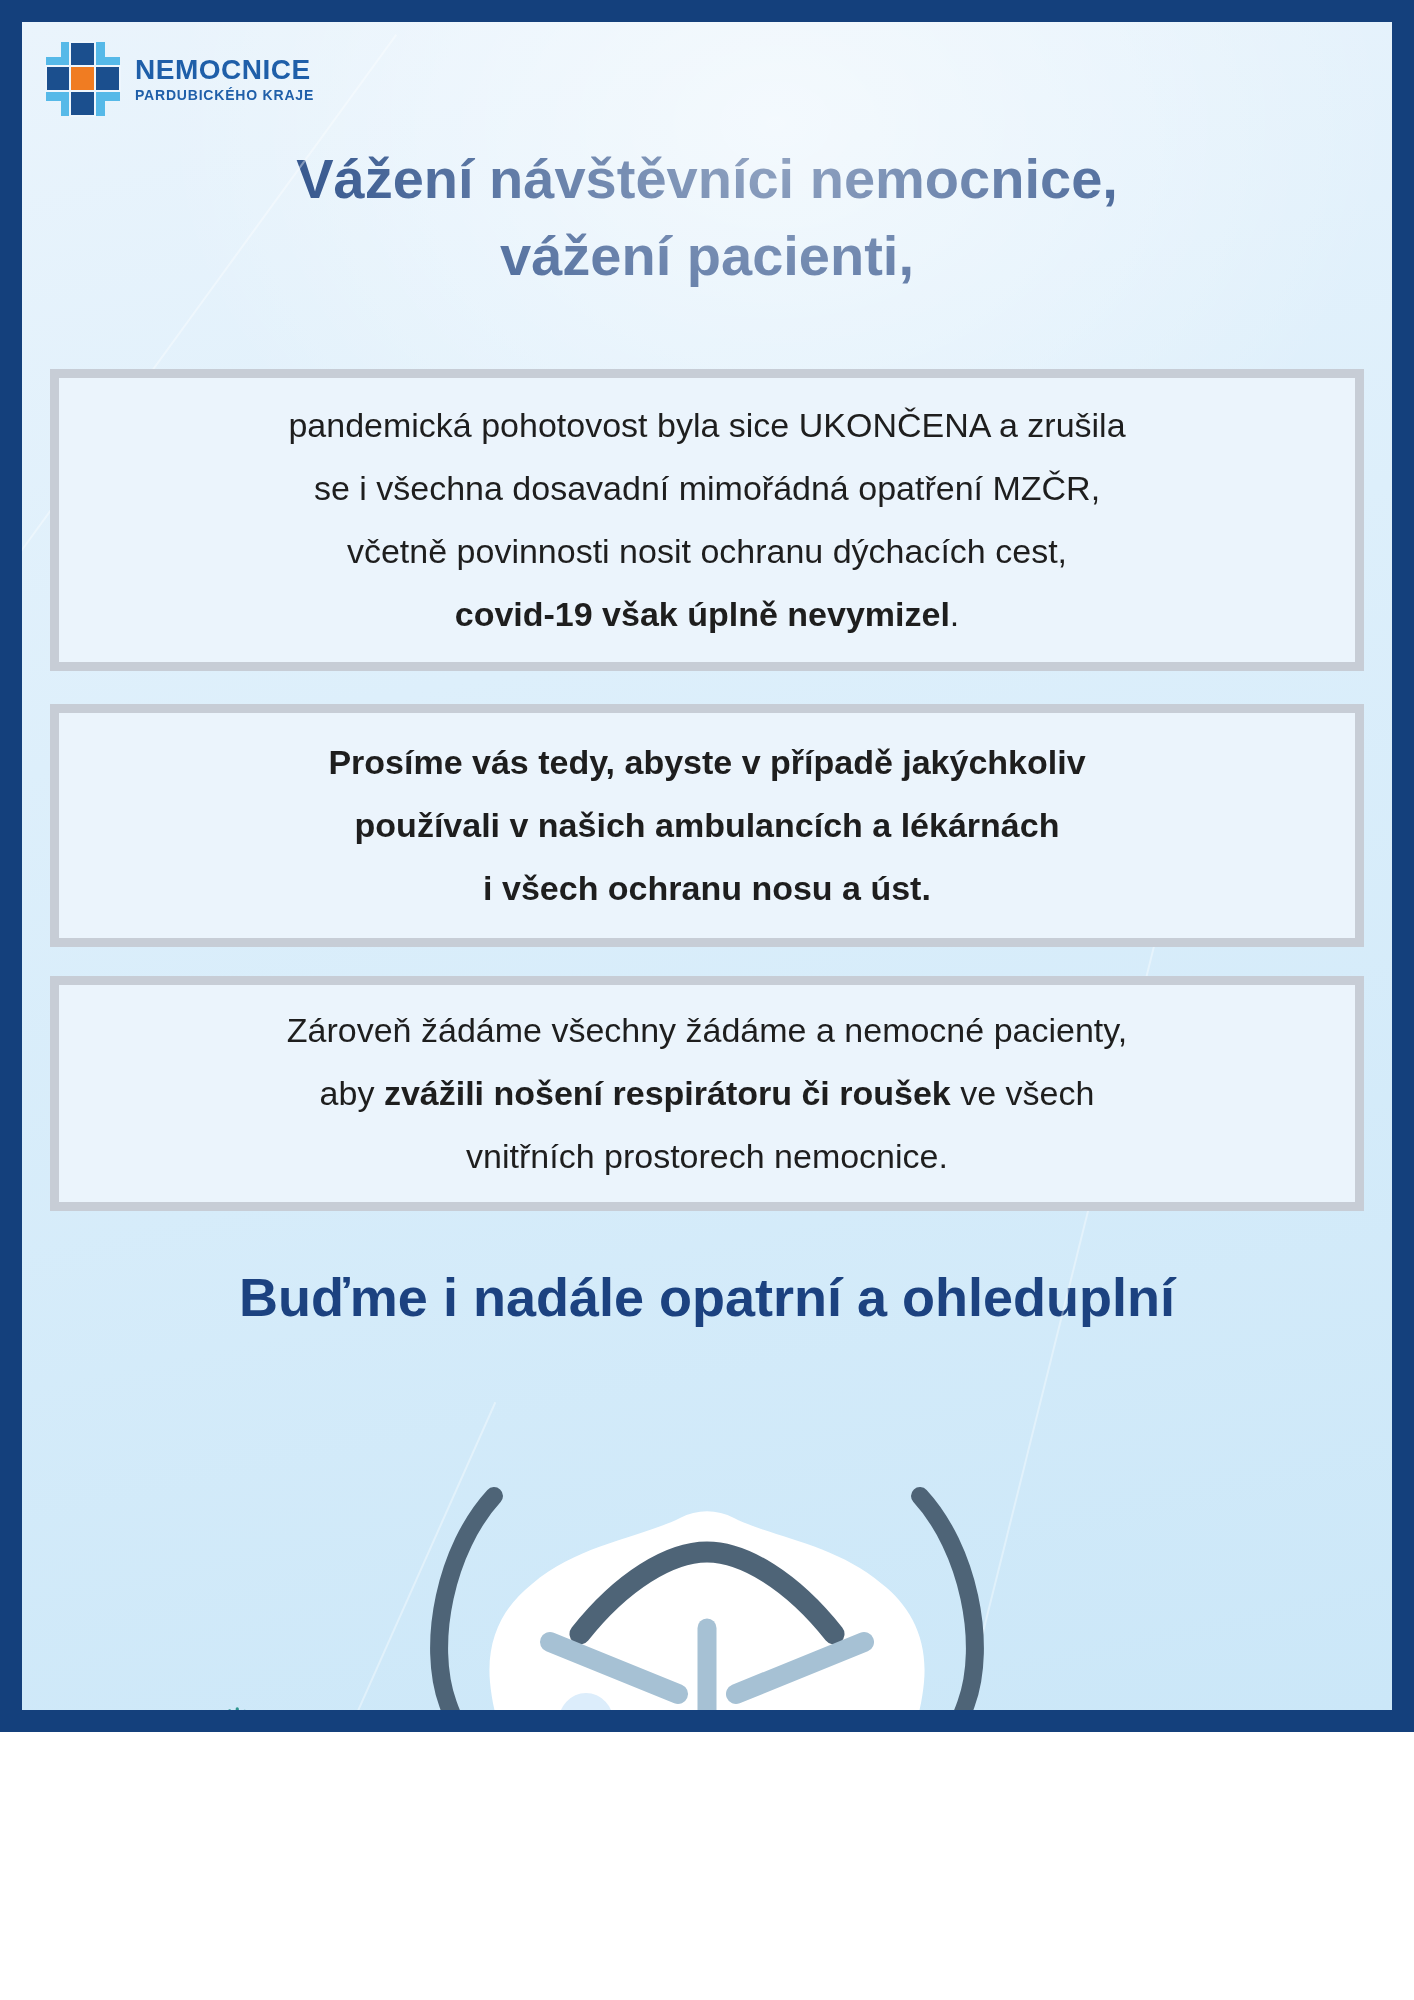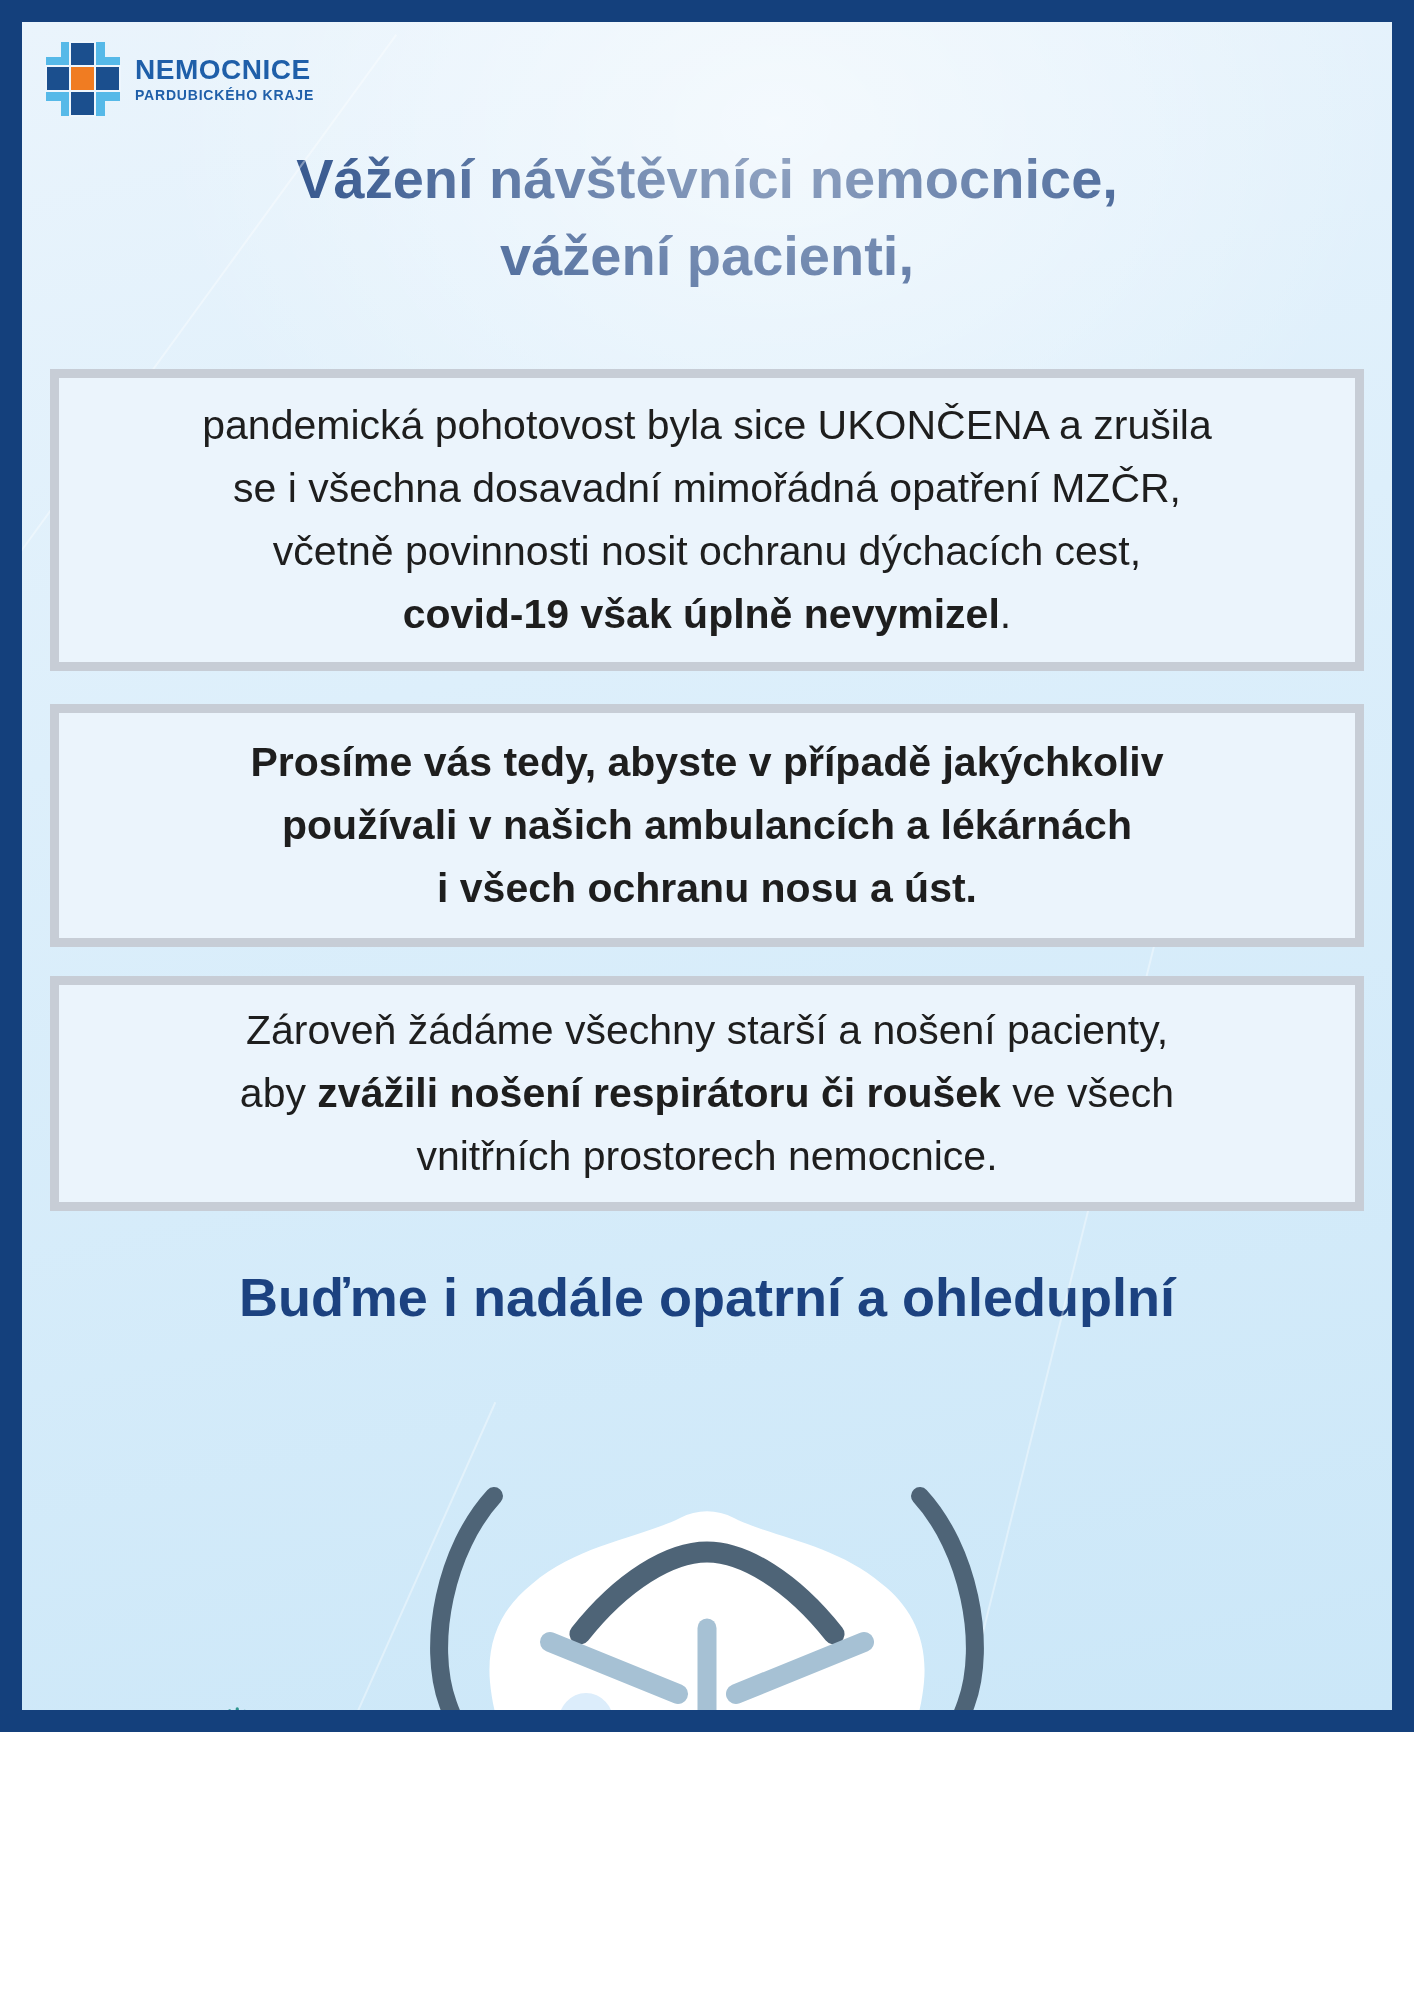--- a/index.html
+++ b/index.html
@@ -43,21 +43,21 @@
 
   
   .notice{
     position:relative;
     box-sizing:border-box;
     margin:0 28px;
     border:9px solid #c7cdd6;
     background:#ebf4fc;
     text-align:center;
     color:#1e1e1e;
-    font-size:41px;line-height:63px;
+    font-size:34px;line-height:63px;
     padding:16px 8px;
   }
   .notice.b1{margin-top:74px;}
   .notice.b2{margin-top:33px;font-weight:bold;padding:18px 8px;}
   .notice.b3{margin-top:29px;padding:14px 8px;}
   .b{font-weight:bold;}
 
   
   .mask-wrap{position:absolute;left:50%;top:1424px;transform:translateX(-50%);width:650px;height:560px;}
   .virus{position:absolute;}
@@ -98,21 +98,21 @@
     <div><span class="b">covid-19 však úplně nevymizel</span><span>.</span></div>
   </div>
 
   <div class="notice b2">
     <div>Prosíme vás tedy, abyste v případě jakýchkoliv</div>
     <div>používali v našich ambulancích a lékárnách</div>
     <div>i všech ochranu nosu a úst.</div>
   </div>
 
   <div class="notice b3">
-    <div>Zároveň žádáme všechny starší a nošení pacienty,</div>
+    <div>Zároveň žádáme všechny žádáme a nemocné pacienty,</div>
     <div><span>aby </span><span class="b">zvážili nošení respirátoru či roušek</span><span> ve všech</span></div>
     <div>vnitřních prostorech nemocnice.</div>
   </div>
 
   <h2>Buďme i nadále opatrní a ohleduplní</h2>
 
   <div class="mask-wrap">
     <svg width="650" height="560" viewBox="0 0 650 560" xmlns="http://www.w3.org/2000/svg">
 
       <path d="M 112,50 C 64,102 44,198 66,258 C 82,303 106,332 130,346" fill="none" stroke="#4e6477" stroke-width="18" stroke-linecap="round"></path>

